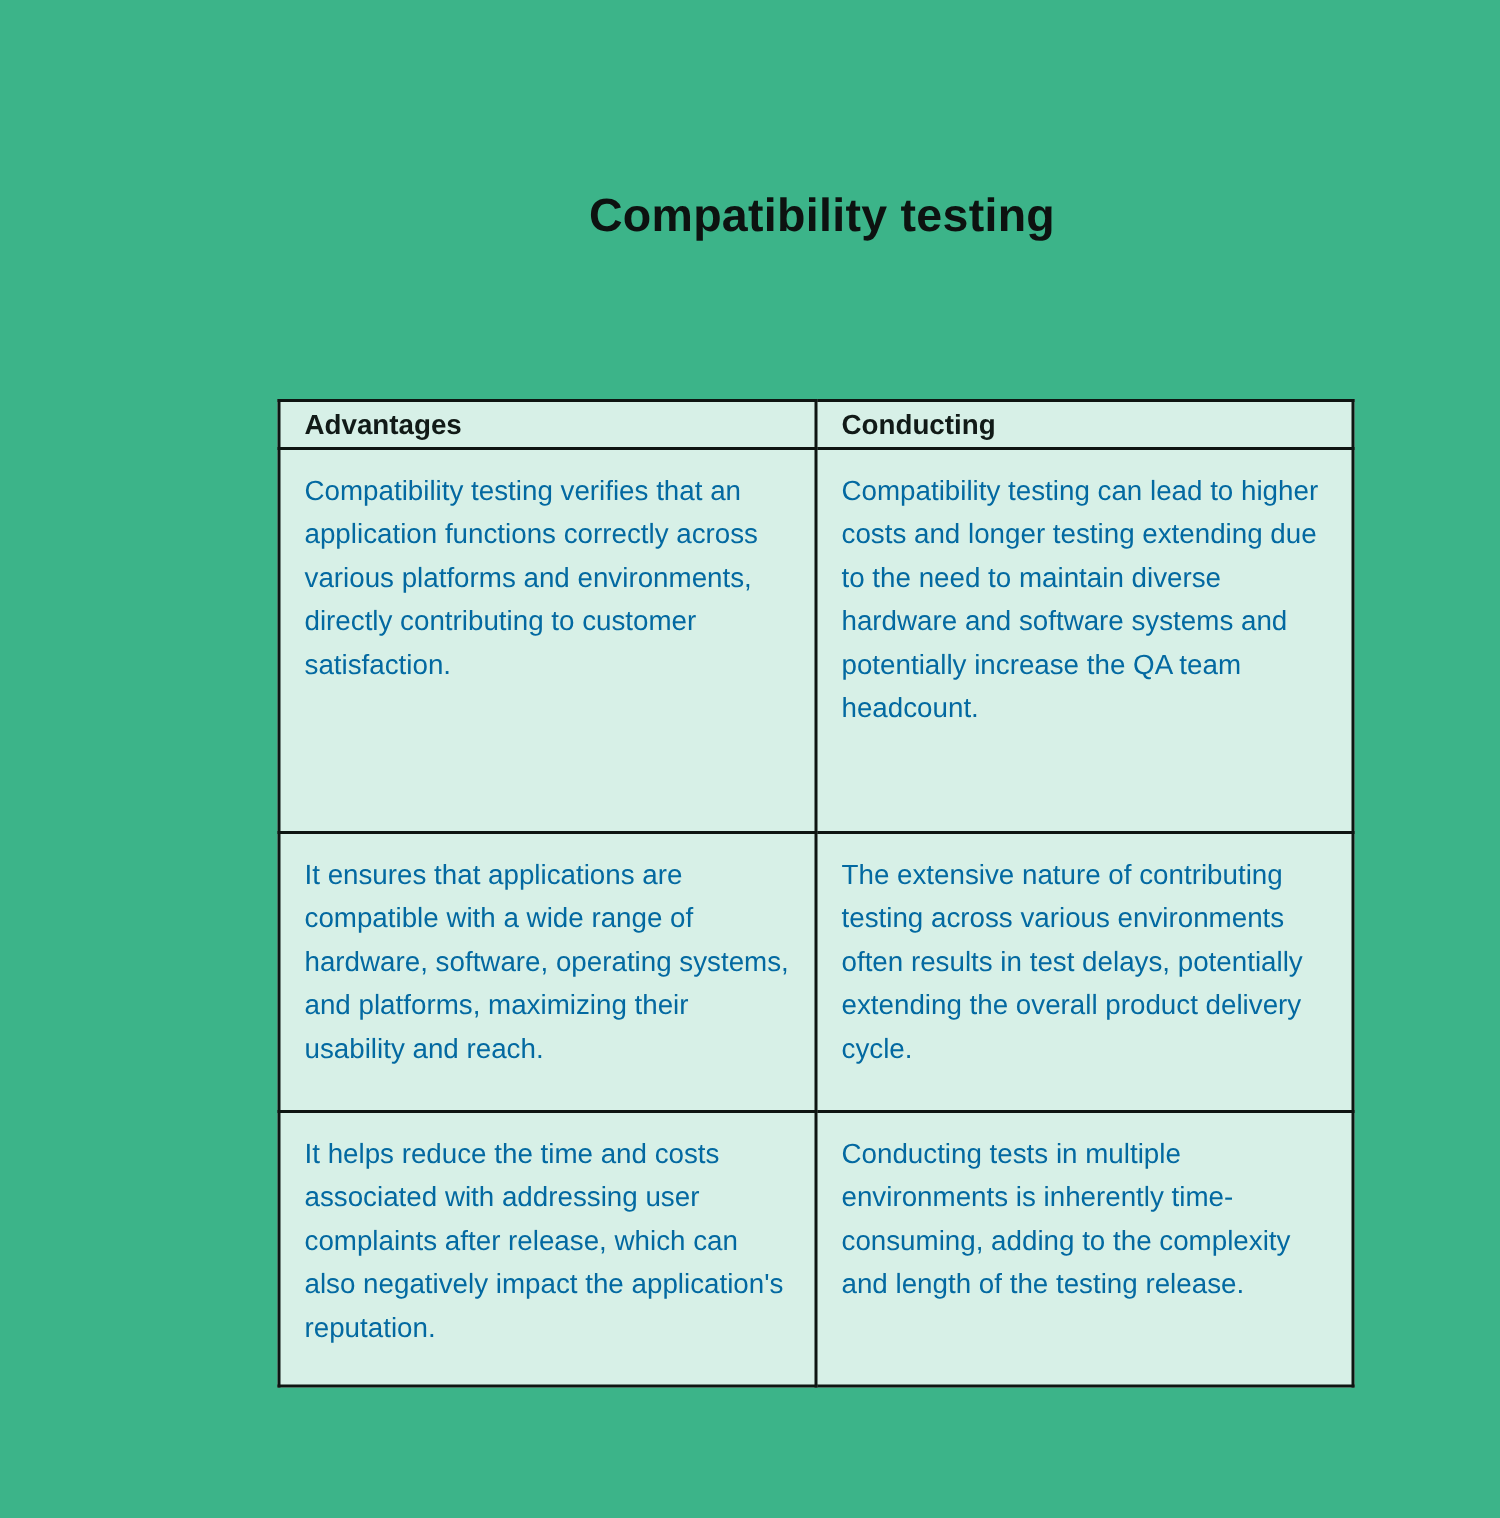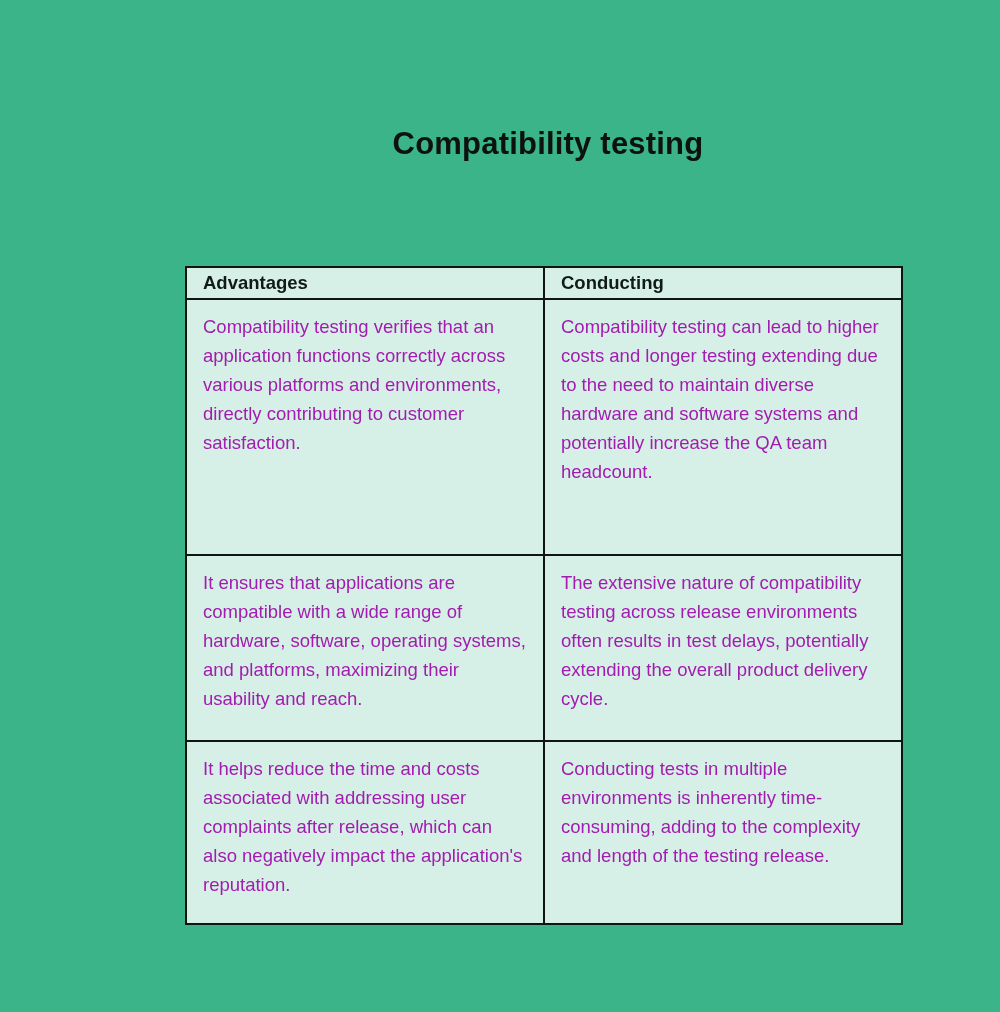--- a/index.html
+++ b/index.html
@@ -45,21 +45,21 @@
     vertical-align: middle;
     font-size: 18.5px;
     font-weight: 700;
     color: #111a17;
   }
   table.comparison td {
     padding: 12px 16px 24px 16px;
     vertical-align: top;
     font-size: 18.5px;
     line-height: 29px;
-    color: #a21caf;
+    color: #0369a1;
   }
   tr.row-1 td { height: 256px; }
   tr.row-2 td { height: 186px; }
   tr.row-3 td { height: 160px; }
 </style>
 </head>
 <body>
 
 <h1 class="page-title">Compatibility testing</h1>
 
@@ -70,20 +70,20 @@
       <th>Conducting</th>
     </tr>
   </thead>
   <tbody>
     <tr class="row-1">
       <td>Compatibility testing verifies that an application functions correctly across various platforms and environments, directly contributing to customer satisfaction.</td>
       <td>Compatibility testing can lead to higher costs and longer testing extending due to the need to maintain diverse hardware and software systems and potentially increase the QA team headcount.</td>
     </tr>
     <tr class="row-2">
       <td>It ensures that applications are compatible with a wide range of hardware, software, operating systems, and platforms, maximizing their usability and reach.</td>
-      <td>The extensive nature of compatibility testing across release environments often results in test delays, potentially extending the overall product delivery cycle.</td>
+      <td>The extensive nature of contributing testing across various environments often results in test delays, potentially extending the overall product delivery cycle.</td>
     </tr>
     <tr class="row-3">
       <td>It helps reduce the time and costs associated with addressing user complaints after release, which can also negatively impact the application's reputation.</td>
       <td>Conducting tests in multiple environments is inherently time-consuming, adding to the complexity and length of the testing release.</td>
     </tr>
   </tbody>
 </table>
 
 </body></html>

